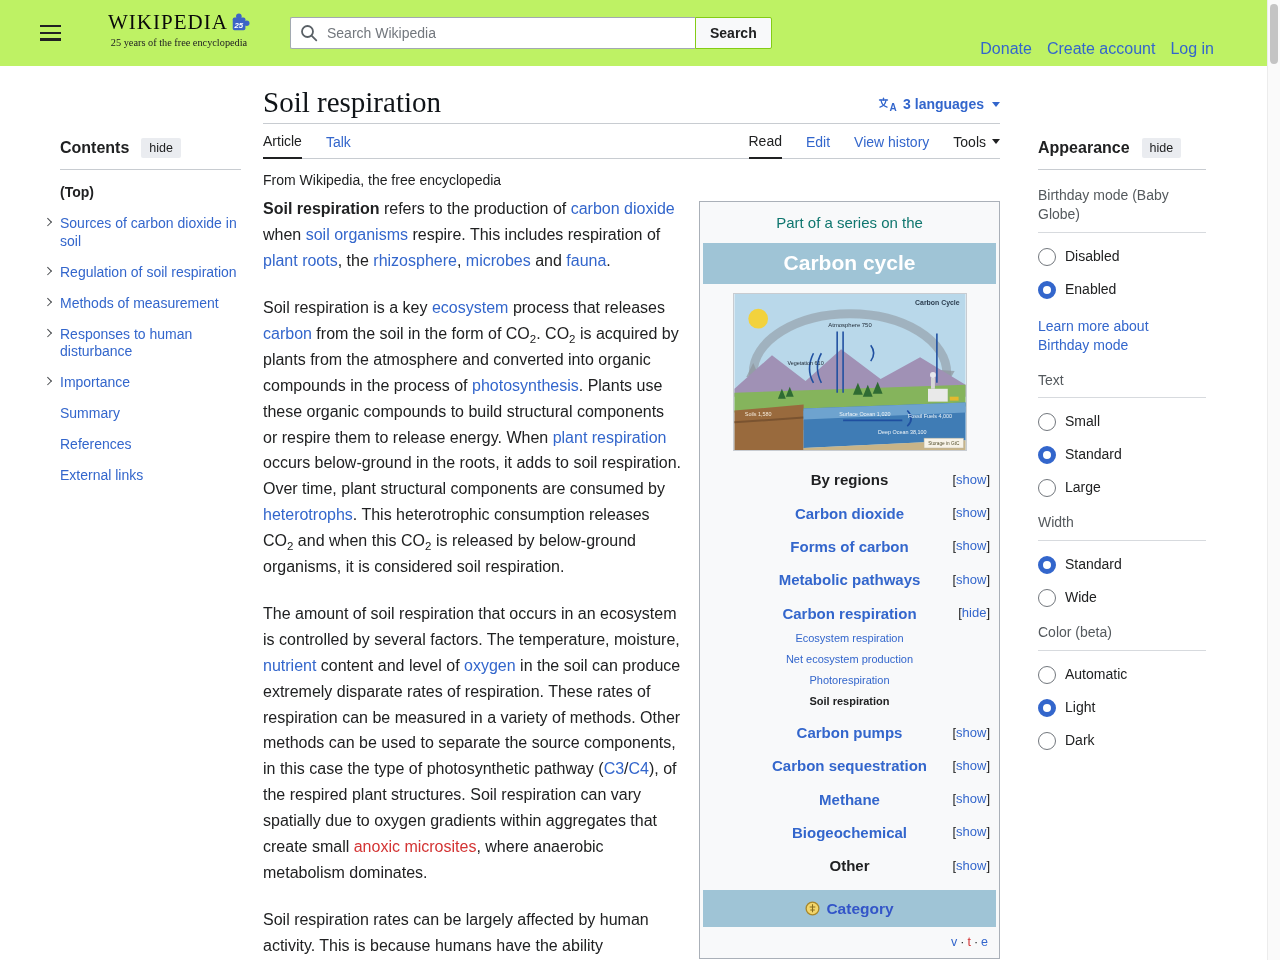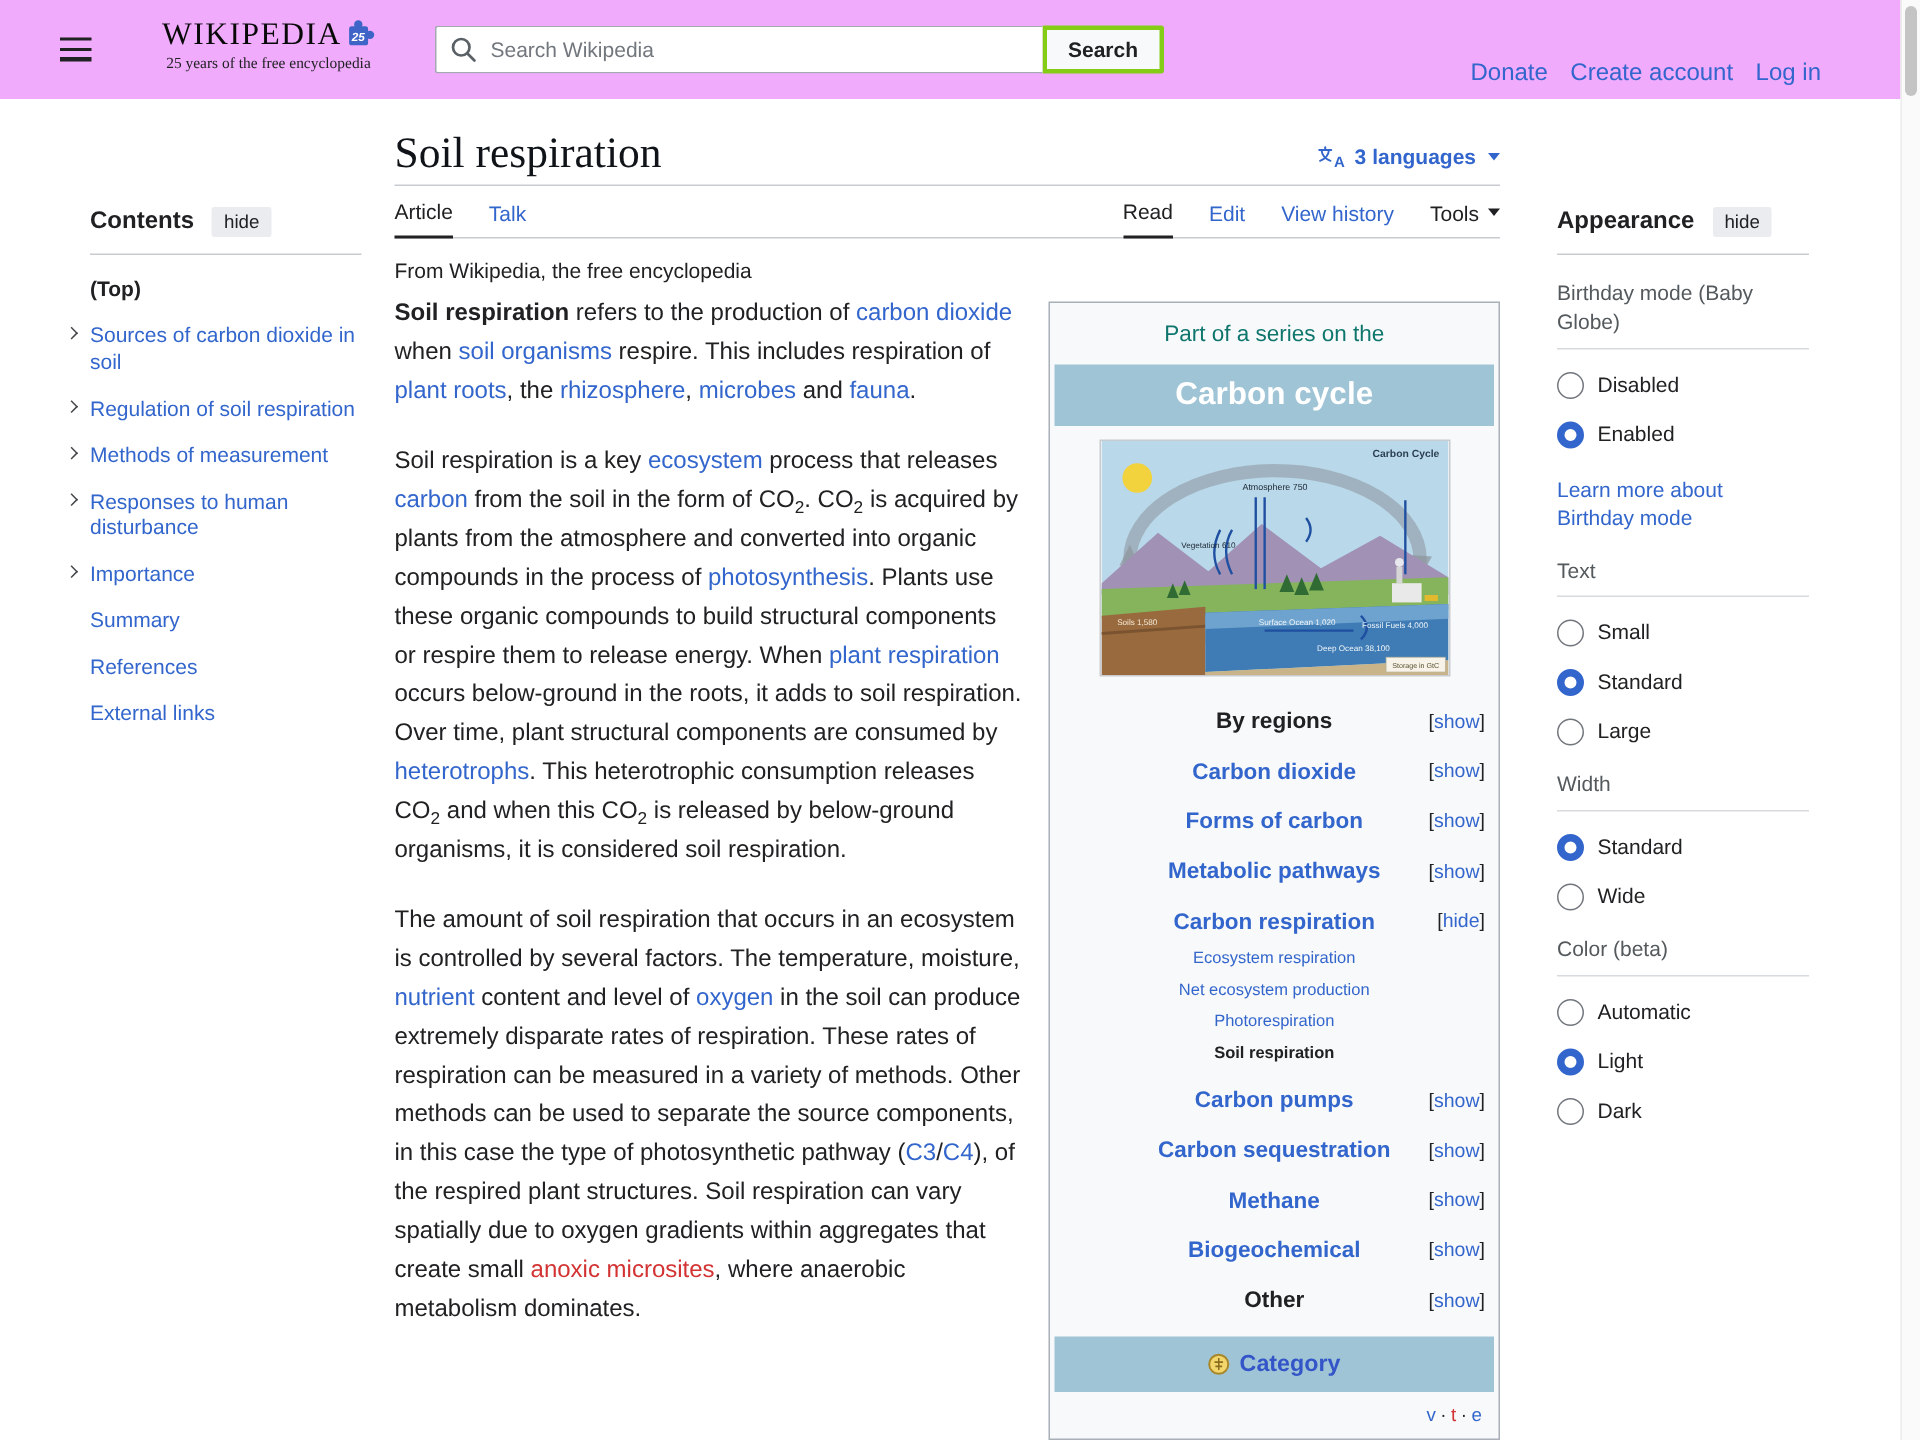--- a/index.html
+++ b/index.html
@@ -8,34 +8,34 @@
     width:1280px; height:960px; position:relative; overflow:hidden;
     background:#fff; color:#202122;
     font-family:"Liberation Sans", sans-serif; font-size:14px;
   }
   a { text-decoration:none; }
   [data-interactable="true"] { cursor:pointer; }
   .wlink { color:#3366cc; }
   .redlink { color:#d33333; }
 
   
-  .header { position:absolute; left:0; top:0; width:1280px; height:66px; background:#f0abfc; }
+  .header { position:absolute; left:0; top:0; width:1280px; height:66px; background:#bef264; }
   .burger { position:absolute; left:40px; top:25px; width:21px; height:16px; }
   .burger span { display:block; height:2.4px; background:#202122; margin-bottom:4.2px; }
   .logo { position:absolute; left:108px; top:11px; width:142px; text-align:center; }
   .wordmark-row { display:flex; align-items:flex-start; justify-content:center; gap:3px; }
   .wordmark { font-family:"Liberation Serif", serif; font-size:21px; letter-spacing:1px; color:#090909; line-height:1.1; }
   .tagline { font-family:"Liberation Serif", serif; font-size:10.3px; color:#202122; margin-top:3px; white-space:nowrap; }
   .search-wrap { position:absolute; left:290px; top:17px; display:flex; align-items:stretch; }
   .search-box { position:relative; }
   .search-input { width:405px; height:32px; border:1px solid #a2a9b1; border-right:none; border-radius:2px 0 0 2px;
     padding:0 8px 0 36px; font-size:14px; font-family:"Liberation Sans",sans-serif; color:#202122; outline:none; }
   .search-input::placeholder { color:#72777d; }
   .search-icon { position:absolute; left:10px; top:7px; }
-  .search-btn { height:32px; padding:0 14px; background:#f8f9fa; border:3px solid #84cc16; border-radius:0 2px 2px 0;
+  .search-btn { height:32px; padding:0 14px; background:#f8f9fa; border:1px solid #84cc16; border-radius:0 2px 2px 0;
     font-weight:bold; font-size:14px; color:#202122; font-family:"Liberation Sans",sans-serif; }
   .header-links { position:absolute; right:66px; top:40px; display:flex; gap:15px; font-size:16px; }
   .header-links a { color:#3366cc; }
 
   
   .scrollbar { position:absolute; right:0; top:0; width:13px; height:960px; background:#fafafa; border-left:1px solid #ececec; }
   .scroll-thumb { position:absolute; left:2px; top:4px; width:8px; height:60px; background:#c4c4c4; border-radius:4px; }
 
   
   .toc { position:absolute; left:60px; top:138px; width:181px; }
@@ -286,20 +286,21 @@
         </svg>
         <a data-interactable="true">Category</a>
       </div>
 
       <div class="vte" id="vte" data-interactable="false"><a class="vte-v" data-interactable="true">v</a><span class="dot" data-interactable="false">·</span><a class="vte-t" data-interactable="true">t</a><span class="dot" data-interactable="false">·</span><a class="vte-e" data-interactable="true">e</a></div>
     </div>
 
   <p data-interactable="false"><b>Soil respiration</b> refers to the production of <a class="wlink" data-interactable="true">carbon dioxide</a> when <a class="wlink" data-interactable="true">soil organisms</a> respire. This includes respiration of <a class="wlink" data-interactable="true">plant roots</a>, the <a class="wlink" data-interactable="true">rhizosphere</a>, <a class="wlink" data-interactable="true">microbes</a> and <a class="wlink" data-interactable="true">fauna</a>.</p>
       <p data-interactable="false">Soil respiration is a key <a class="wlink" data-interactable="true">ecosystem</a> process that releases <a class="wlink" data-interactable="true">carbon</a> from the soil in the form of CO<sub>2</sub>. CO<sub>2</sub> is acquired by plants from the atmosphere and converted into organic compounds in the process of <a class="wlink" data-interactable="true">photosynthesis</a>. Plants use these organic compounds to build structural components or respire them to release energy. When <a class="wlink" data-interactable="true">plant respiration</a> occurs below-ground in the roots, it adds to soil respiration. Over time, plant structural components are consumed by <a class="wlink" data-interactable="true">heterotrophs</a>. This heterotrophic consumption releases CO<sub>2</sub> and when this CO<sub>2</sub> is released by below-ground organisms, it is considered soil respiration.</p>
       <p data-interactable="false">The amount of soil respiration that occurs in an ecosystem is controlled by several factors. The temperature, moisture, <a class="wlink" data-interactable="true">nutrient</a> content and level of <a class="wlink" data-interactable="true">oxygen</a> in the soil can produce extremely disparate rates of respiration. These rates of respiration can be measured in a variety of methods. Other methods can be used to separate the source components, in this case the type of photosynthetic pathway (<a class="wlink" data-interactable="true">C3</a>/<a class="wlink" data-interactable="true">C4</a>), of the respired plant structures. Soil respiration can vary spatially due to oxygen gradients within aggregates that create small <a class="redlink" data-interactable="true">anoxic microsites</a>, where anaerobic metabolism dominates.</p>
+      <p data-interactable="false">Soil respiration rates can be largely affected by human activity. This is because humans have the ability</p>
     </div>
 </div>
 
 <div class="appearance" data-interactable="false">
   <div class="panel-head">
     <span class="panel-title" data-interactable="false">Appearance</span>
     <button class="pill" data-interactable="true">hide</button>
   </div>
   <hr class="head-hr" data-interactable="false">
   <div id="app-groups" data-interactable="false">

